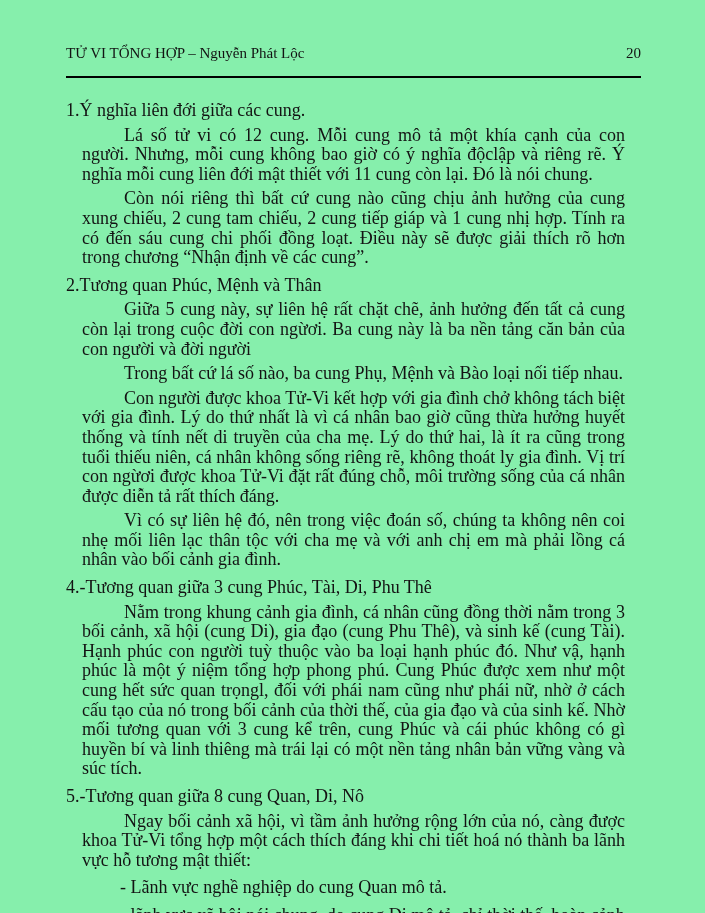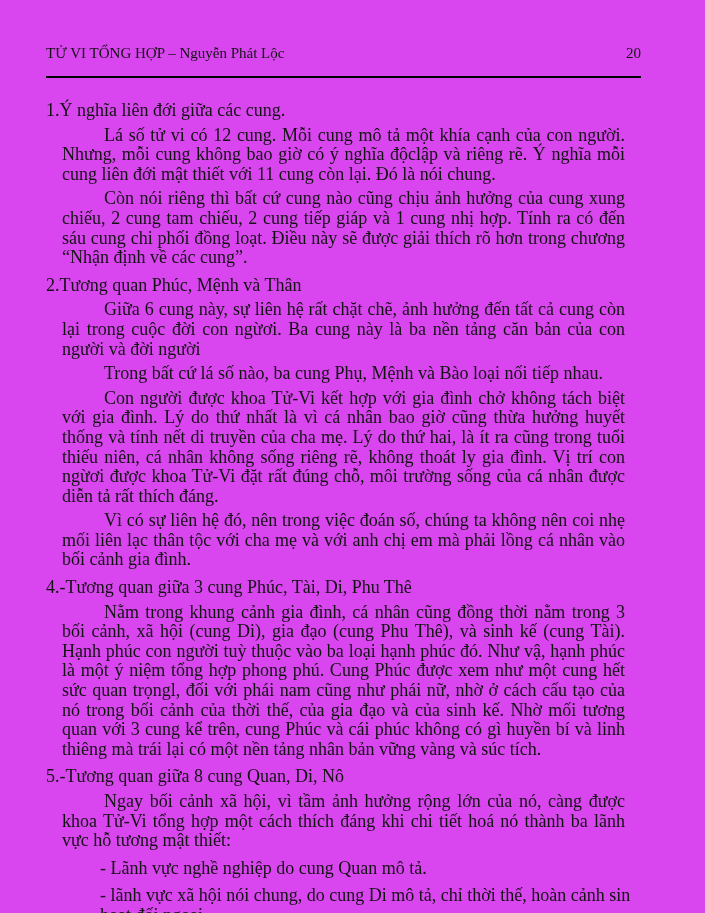--- a/index.html
+++ b/index.html
@@ -11,22 +11,22 @@
     width: 705px;
     height: 913px;
     overflow: hidden;
     font-family: "Liberation Serif", "DejaVu Serif", serif;
     color: #131313;
   }
   .page {
     box-sizing: border-box;
     width: 705px;
     height: 913px;
-    padding: 44px 64px 0 46px;
-    background: #d946ef;
+    padding: 44px 64px 0 66px;
+    background: #86efac;
   }
   .header-row {
     display: flex;
     justify-content: space-between;
     align-items: baseline;
     font-size: 15px;
     line-height: 18px;
   }
   .header-rule {
     border: none;
@@ -65,21 +65,21 @@
     <span>20</span>
   </div>
 
   <hr class="header-rule">
 
   <div class="content">
     <p class="heading">1.Ý nghĩa liên đới giữa các cung.</p>
     <p class="para">Lá số tử vi có 12 cung. Mỗi cung mô tả một khía cạnh của con người. Nhưng, mỗi cung không bao giờ có ý nghĩa độclập và riêng rẽ. Ý nghĩa mỗi cung liên đới mật thiết với 11 cung còn lại. Đó là nói chung.</p>
     <p class="para">Còn nói riêng thì bất cứ cung nào cũng chịu ảnh hưởng của cung xung chiếu, 2 cung tam chiếu, 2 cung tiếp giáp và 1 cung nhị hợp. Tính ra có đến sáu cung chi phối đồng loạt. Điều này sẽ được giải thích rõ hơn trong chương “Nhận định về các cung”.</p>
     <p class="heading">2.Tương quan Phúc, Mệnh và Thân</p>
-    <p class="para">Giữa 6 cung này, sự liên hệ rất chặt chẽ, ảnh hưởng đến tất cả cung còn lại trong cuộc đời con ngừơi. Ba cung này là ba nền tảng căn bản của con người và đời người</p>
+    <p class="para">Giữa 5 cung này, sự liên hệ rất chặt chẽ, ảnh hưởng đến tất cả cung còn lại trong cuộc đời con ngừơi. Ba cung này là ba nền tảng căn bản của con người và đời người</p>
     <p class="para">Trong bất cứ lá số nào, ba cung Phụ, Mệnh và Bào loại nối tiếp nhau.</p>
     <p class="para">Con người được khoa Tử-Vi kết hợp với gia đình chở không tách biệt với gia đình. Lý do thứ nhất là vì cá nhân bao giờ cũng thừa hưởng huyết thống và tính nết di truyền của cha mẹ. Lý do thứ hai, là ít ra cũng trong tuổi thiếu niên, cá nhân không sống riêng rẽ, không thoát ly gia đình. Vị trí con ngừơi được khoa Tử-Vi đặt rất đúng chỗ, môi trường sống của cá nhân được diễn tả rất thích đáng.</p>
     <p class="para">Vì có sự liên hệ đó, nên trong việc đoán số, chúng ta không nên coi nhẹ mối liên lạc thân tộc với cha mẹ và với anh chị em mà phải lồng cá nhân vào bối cảnh gia đình.</p>
     <p class="heading">4.-Tương quan giữa 3 cung Phúc, Tài, Di, Phu Thê</p>
     <p class="para">Nằm trong khung cảnh gia đình, cá nhân cũng đồng thời nằm trong 3 bối cảnh, xã hội (cung Di), gia đạo (cung Phu Thê), và sinh kế (cung Tài). Hạnh phúc con người tuỳ thuộc vào ba loại hạnh phúc đó. Như vậ, hạnh phúc là một ý niệm tổng hợp phong phú. Cung Phúc được xem như một cung hết sức quan trọngl, đối với phái nam cũng như phái nữ, nhờ ở cách cấu tạo của nó trong bối cảnh của thời thế, của gia đạo và của sinh kế. Nhờ mối tương quan với 3 cung kể trên, cung Phúc và cái phúc không có gì huyền bí và linh thiêng mà trái lại có một nền tảng nhân bản vững vàng và súc tích.</p>
     <p class="heading">5.-Tương quan giữa 8 cung Quan, Di, Nô</p>
     <p class="para">Ngay bối cảnh xã hội, vì tầm ảnh hưởng rộng lớn của nó, càng được khoa Tử-Vi tổng hợp một cách thích đáng khi chi tiết hoá nó thành ba lãnh vực hỗ tương mật thiết:</p>
     <p class="bullet">- Lãnh vực nghề nghiệp do cung Quan mô tả.</p>
     <p class="bullet">- lãnh vực xã hội nói chung, do cung Di mô tả, chỉ thời thế, hoàn cảnh sin hoạt đối ngoại.</p>
   </div>

